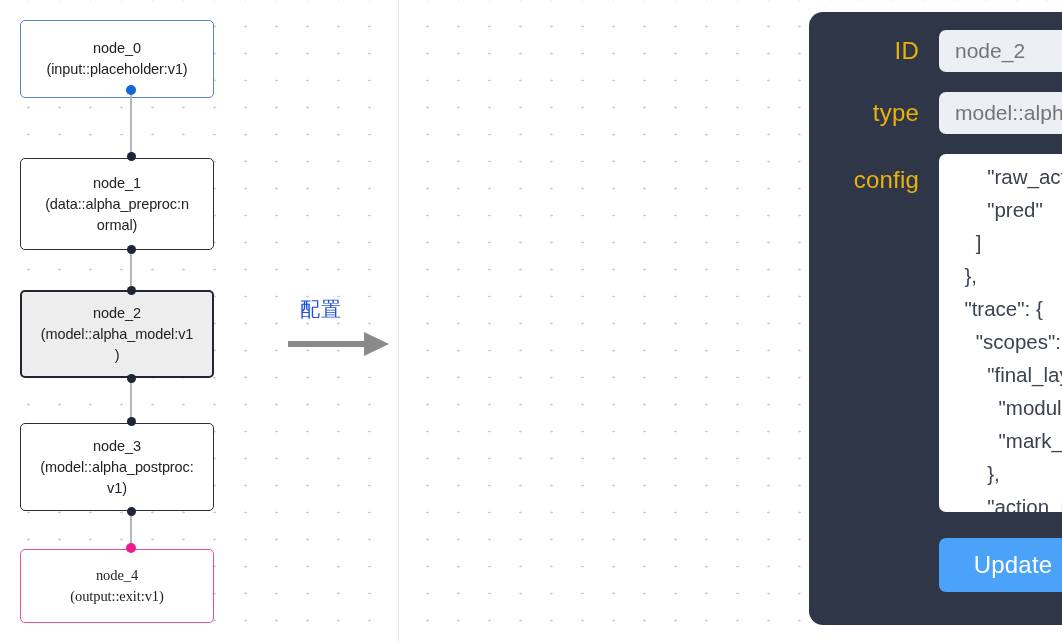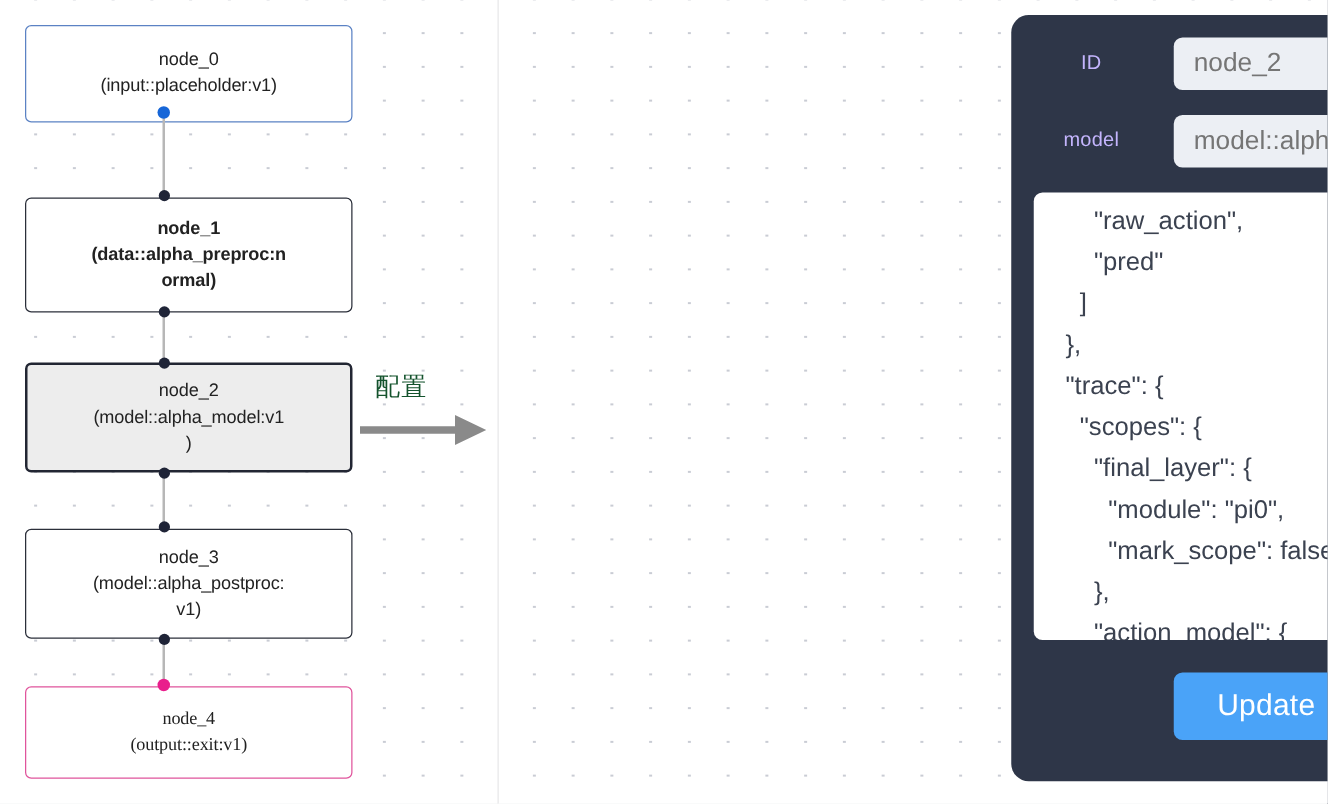--- a/index.html
+++ b/index.html
@@ -25,21 +25,21 @@
     background-color: #ffffff;
     background-image: radial-gradient(#c9ccd4 1.1px, transparent 1.2px);
     background-size: 31px 27px;
     background-position: 13px 13px;
     overflow: hidden;
   }
 
   .node {
     position: absolute;
     left: 20px;
-    width: 262px;
+    width: 194px;
     box-sizing: border-box;
     border-radius: 5px;
     background: #ffffff;
     display: flex;
     align-items: center;
     justify-content: center;
     text-align: center;
     color: #222222;
     font-size: 14.5px;
     line-height: 21px;
@@ -86,21 +86,21 @@
     left: 286px;
     top: 296px;
     width: 112px;
     height: 70px;
   }
   #flow-caption {
     position: absolute;
     left: 14px;
     top: 0px;
     font-size: 20px;
-    color: #14532d;
+    color: #1d4ed8;
     letter-spacing: 1px;
     font-family: "DejaVu Sans", "Liberation Sans", sans-serif;
   }
   #flow-arrow { position: absolute; left: 0px; top: 33px; }
 
   
   #panel-backdrop {
     position: absolute;
     left: 398px;
     top: 0;
@@ -126,25 +126,25 @@
     overflow: hidden;
   }
   .field-row {
     display: flex;
     align-items: center;
     margin-bottom: 20px;
   }
   .field-label {
     width: 112px;
     flex: 0 0 112px;
-    text-align: center;
+    text-align: right;
     padding-right: 20px;
     box-sizing: border-box;
-    color: #c4b5fd;
-    font-size: 16px;
+    color: #eab308;
+    font-size: 24px;
     letter-spacing: 0.2px;
   }
   .field-input {
     flex: 1;
     background: #eceff4;
     border: none;
     border-radius: 7px;
     height: 42px;
     font-size: 21px;
     color: #9aa1ae;
@@ -202,21 +202,21 @@
       <div class="edge" style="left: 131px; top: 90px; height: 68px;"></div>
       <div class="edge" style="left: 131px; top: 249px; height: 42px;"></div>
       <div class="edge" style="left: 131px; top: 378px; height: 45px;"></div>
       <div class="edge" style="left: 131px; top: 511px; height: 38px;"></div>
     </div>
   <div id="nodes-layer">
       <div class="node blue" style="top: 20px; height: 78px;">
         <div class="label">node_0
 (input::placeholder:v1)</div>
       </div>
-      <div class="node plain" style="top: 158px; height: 92px; font-weight: bold;">
+      <div class="node plain" style="top: 158px; height: 92px;">
         <div class="label">node_1
 (data::alpha_preproc:n
 ormal)</div>
       </div>
       <div class="node plain selected" style="top: 290px; height: 88px;">
         <div class="label">node_2
 (model::alpha_model:v1
 )</div>
       </div>
       <div class="node plain" style="top: 423px; height: 88px;">
@@ -250,25 +250,26 @@
 
 <div id="panel-backdrop">
   <div id="config-panel">
 
     <div class="field-row">
       <div class="field-label">ID</div>
       <input class="field-input" type="text" placeholder="node_2" style="">
     </div>
 
     <div class="field-row">
-      <div class="field-label">model</div>
+      <div class="field-label">type</div>
       <input class="field-input" type="text" placeholder="model::alpha_model:v1" style="">
     </div>
 
     <div class="field-row config-row">
+      <div class="field-label">config</div>
       <div class="textarea-wrap">
         <textarea id="config-textarea" style="">      "raw_action",
       "pred"
     ]
   },
   "trace": {
     "scopes": {
       "final_layer": {
         "module": "pi0",
         "mark_scope": false

